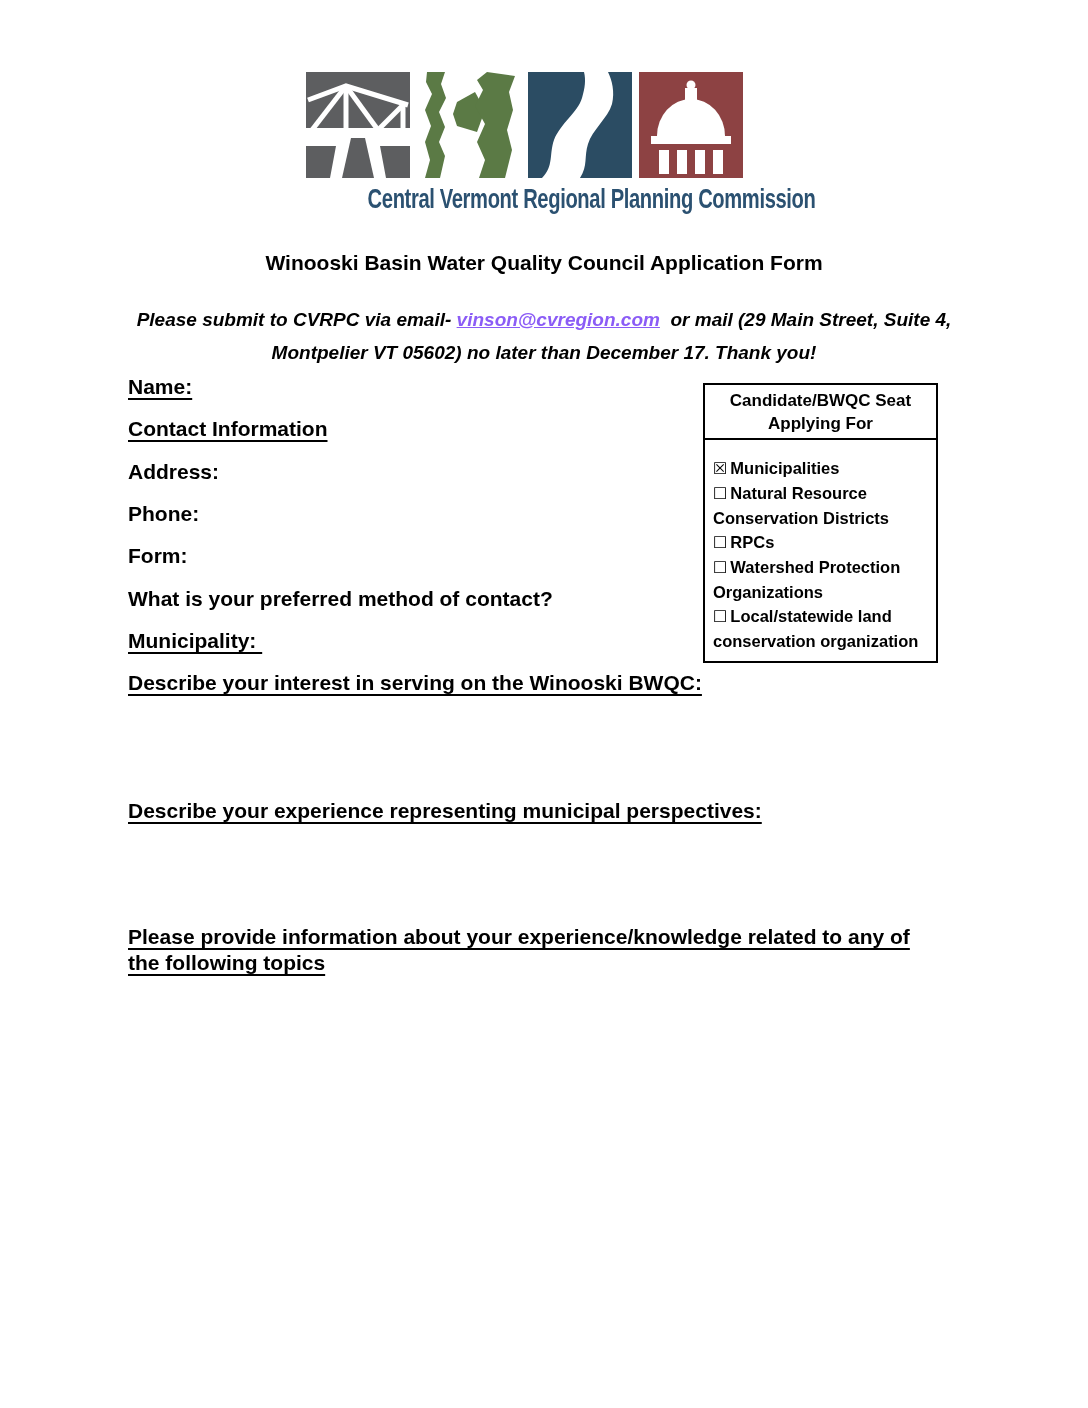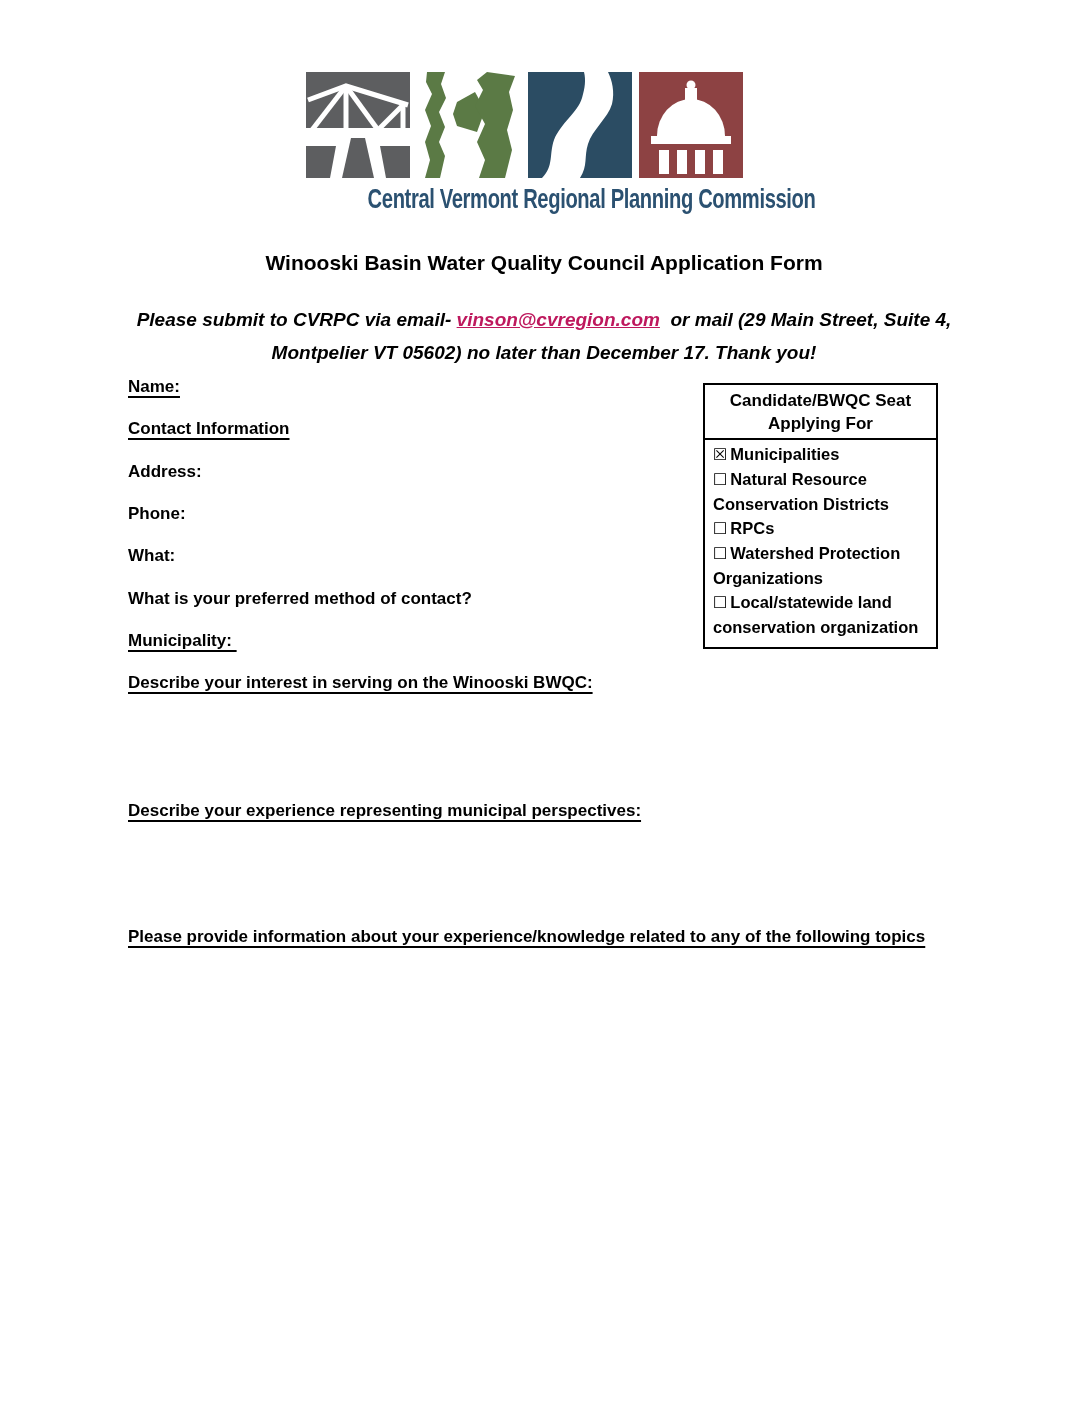--- a/index.html
+++ b/index.html
@@ -38,42 +38,42 @@
     position:absolute;top:303px;left:50%;transform:translateX(-50%);
     width:836px;text-align:center;
     font-size:19px;font-weight:bold;font-style:italic;
     line-height:33px;
   }
   .email-link{text-decoration:underline;cursor:pointer;}
 
   
   .field,.question{
     position:absolute;left:128px;
-    font-size:17px;font-weight:bold;line-height:26px;
+    font-size:21px;font-weight:bold;line-height:26px;
   }
   .u{
     text-decoration:underline;
     text-decoration-thickness:2px;
     text-underline-offset:3.5px;
     text-decoration-skip-ink:none;
   }
   .f0{top:374px;} .f1{top:416px;} .f2{top:459px;}
   .f3{top:501px;} .f4{top:543px;} .f5{top:586px;} .f6{top:628px;}
   .q0{top:670px;} .q1{top:798px;} .q2{top:924px;width:814px;}
 
   
   .seat-box{
     position:absolute;left:703px;top:383px;width:235px;
     border:2px solid #000;box-sizing:border-box;background:#fff;
   }
   .seat-header{
     text-align:center;font-size:17px;font-weight:bold;line-height:23px;
     padding:4px 10px 3px 10px;border-bottom:2px solid #000;
   }
-  .seat-items{padding:2px 6px 8px 8px;}
+  .seat-items{padding:16px 6px 8px 8px;}
   .seat-item{font-size:16.5px;font-weight:bold;line-height:24px;}
   .cb-glyph{
     font-family:"DejaVu Sans",sans-serif;
     font-size:16px;font-weight:bold;margin-right:3px;cursor:pointer;
   }
 
   
   .topic-box{
     position:absolute;left:128px;top:985px;width:814px;height:210px;
     border:3px solid #000;box-sizing:border-box;background:#fff;
@@ -140,27 +140,27 @@
         <rect x="38" y="78" width="10" height="24" fill="#fff"></rect>
         <rect x="56" y="78" width="10" height="24" fill="#fff"></rect>
         <rect x="74" y="78" width="10" height="24" fill="#fff"></rect>
       </svg>
     </div>
     <div class="logo-text" style="color: rgb(43, 81, 113);">Central Vermont Regional Planning Commission</div>
   </div>
 
   <div class="doc-title">Winooski Basin Water Quality Council Application Form</div>
 
-  <div class="instructions"><span>Please submit to CVRPC via email- </span><a class="email-link" style="color: #be185d;">vinson@cvregion.com</a><span>&nbsp; or mail (29 Main Street, Suite 4, Montpelier VT 05602) no later than December 17. Thank you!</span></div>
+  <div class="instructions"><span>Please submit to CVRPC via email- </span><a class="email-link" style="color: #8b5cf6;">vinson@cvregion.com</a><span>&nbsp; or mail (29 Main Street, Suite 4, Montpelier VT 05602) no later than December 17. Thank you!</span></div>
 
   <div class="field f0 u">Name:</div>
   <div class="field f1 u">Contact Information</div>
   <div class="field f2">Address:</div>
   <div class="field f3">Phone:</div>
-  <div class="field f4">What:</div>
+  <div class="field f4">Form:</div>
   <div class="field f5">What is your preferred method of contact?</div>
   <div class="field f6 u">Municipality:&nbsp;</div>
 
   <div class="seat-box">
     <div class="seat-header">Candidate/BWQC Seat Applying For</div>
     <div class="seat-items">
       <div class="seat-item"><span class="cb-glyph">☒</span><span>Municipalities</span></div>
       <div class="seat-item"><span class="cb-glyph">☐</span><span>Natural Resource Conservation Districts</span></div>
       <div class="seat-item"><span class="cb-glyph">☐</span><span>RPCs</span></div>
       <div class="seat-item"><span class="cb-glyph">☐</span><span>Watershed Protection Organizations</span></div>

